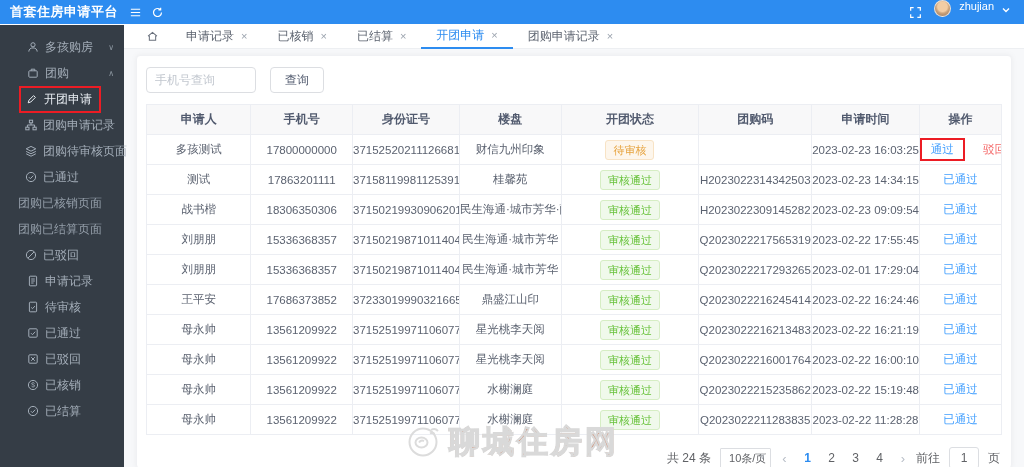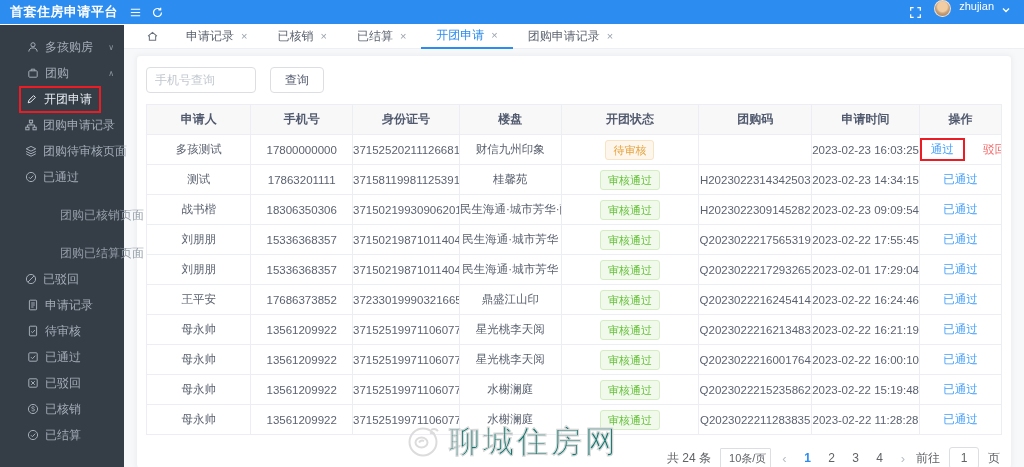--- a/index.html
+++ b/index.html
@@ -18,21 +18,21 @@
     background:radial-gradient(circle at 50% 38%, #f2cda4 0 40%, #caa27a 55%, #8a6f5c 100%); cursor:pointer; }
   .uname { font-size:11px; cursor:pointer; }
   .uchev svg { width:8px; height:8px; stroke:#fff; fill:none; stroke-width:1.4; }
 
   
   .sidebar { position:absolute; top:25px; left:0; width:124px; height:442px;
     background:#353d46; padding-top:9px; z-index:20; }
   .side-item { height:26px; display:flex; align-items:center; padding-left:27px;
     color:#a3adb8; font-size:12px; cursor:pointer; position:relative; white-space:nowrap; }
   .side-item.level1 { padding-left:25px; }
-  .side-item.level2 { padding-left:60px; color:#949ea9;margin-top:12px; }
+  .side-item.level2 { padding-left:18px; color:#949ea9; }
   .side-item .wrap { display:inline-flex; align-items:center; }
   .side-item .sicon { display:inline-flex; margin-right:6px; }
   .side-item .sicon svg { width:12px; height:12px; fill:none; stroke:currentColor; stroke-width:1; }
   .side-item.active { color:#e8edf2; }
   .red-box { border:2px solid var(--ann,#ec1c24); padding:3px 7px 3px 5px; margin-left:-6px; }
   .chev { position:absolute; right:10px; font-size:8px; color:#8b959f; }
 
   
   .main { position:absolute; top:25px; left:124px; right:0; bottom:0; background:#f7f8fa; }
   .tabbar { height:24px; background:#fff; border-bottom:1px solid #edeff2;
@@ -83,21 +83,21 @@
   .page { min-width:20px; text-align:center; cursor:pointer; color:#606266; }
   .page.active { color:var(--blue,#2d8cf0); font-weight:bold; }
   .jump-input { width:30px; height:22px; border:1px solid #dcdee2; border-radius:3px;
     text-align:center; font-size:12px; color:#606266; outline:none;
     font-family:"Liberation Sans","DejaVu Sans",sans-serif; }
 
   
   .watermark { position:absolute; left:404px; top:420px; z-index:40; display:flex;
     align-items:center; gap:5px; pointer-events:none; }
   .wm-logo svg { width:40px; height:40px; fill:none; stroke:#dcdcdc; stroke-width:2; }
-  .wm-text { font-size:31px; font-weight:normal; letter-spacing:3px; color:#0f766e;
+  .wm-text { font-size:31px; font-weight:bold; letter-spacing:3px; color:#c2410c;
     -webkit-text-stroke:1.2px #d9d9d9; text-shadow:0 0 1px #e3e3e3; }
 </style>
 </head>
 <body>
 
 <div class="app-header">
   <div class="brand">首套住房申请平台</div>
   <span class="hicon">
     <svg viewBox="0 0 14 14">
         <path d="M2 3.5h10M2 7h10M2 10.5h10"></path>

